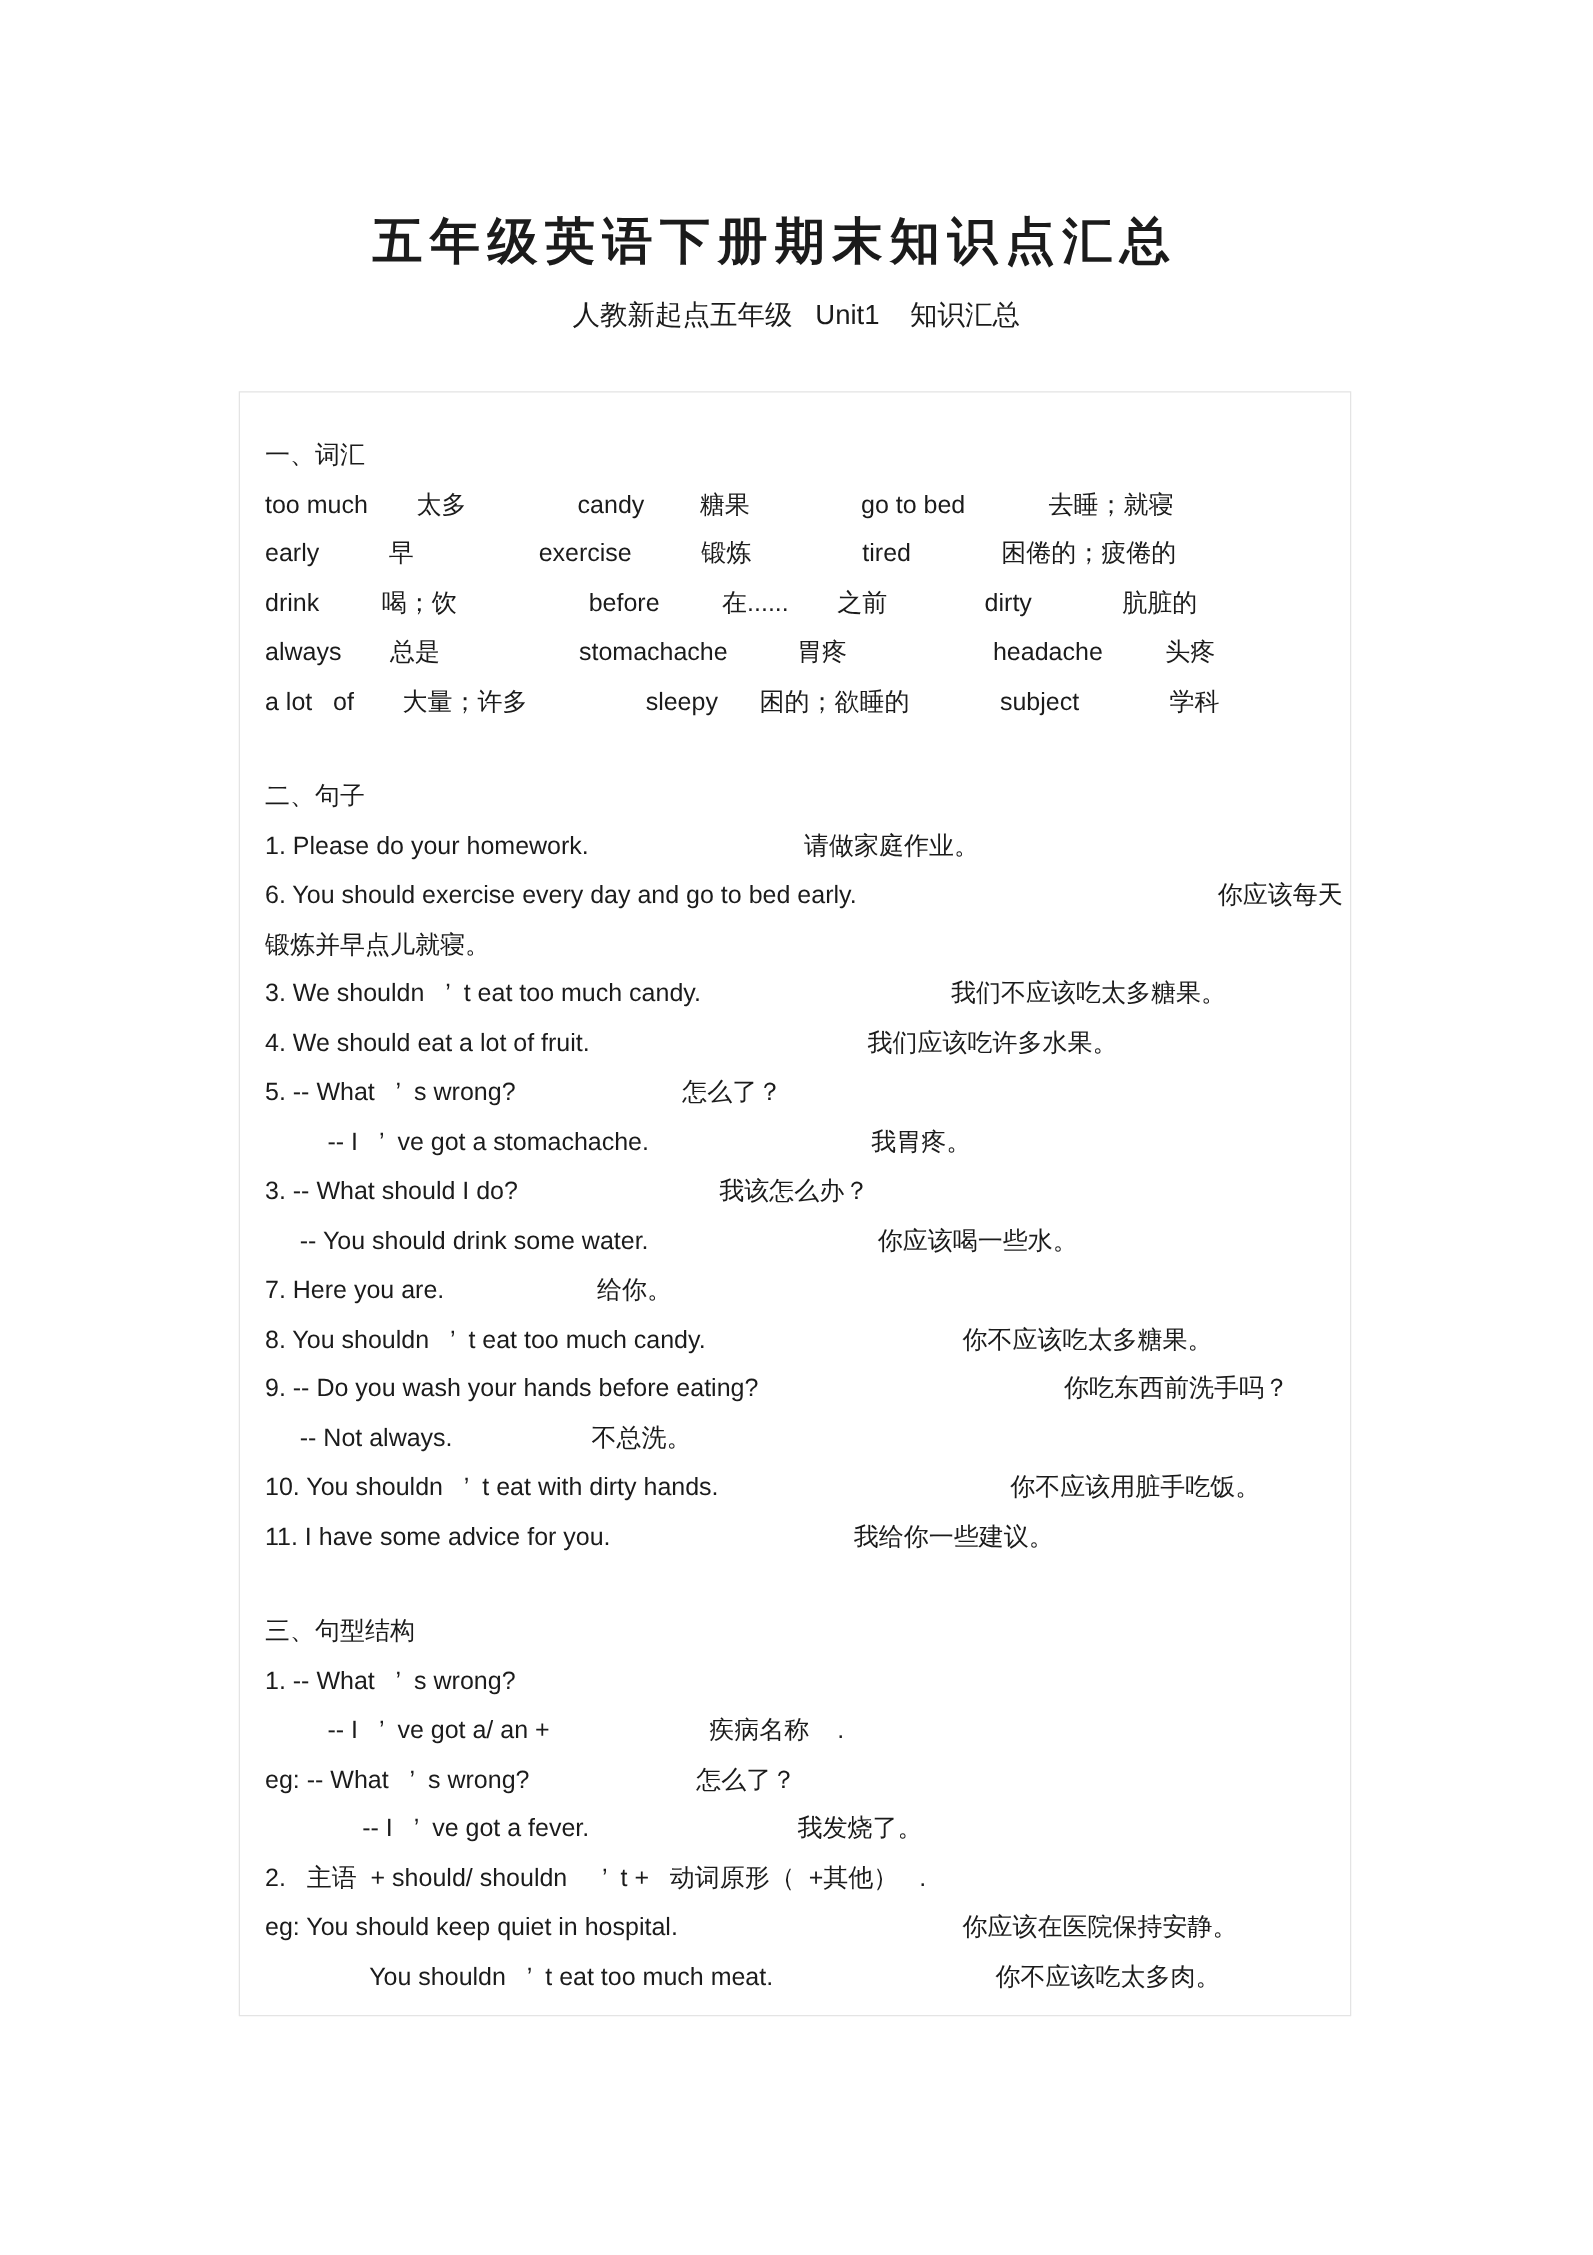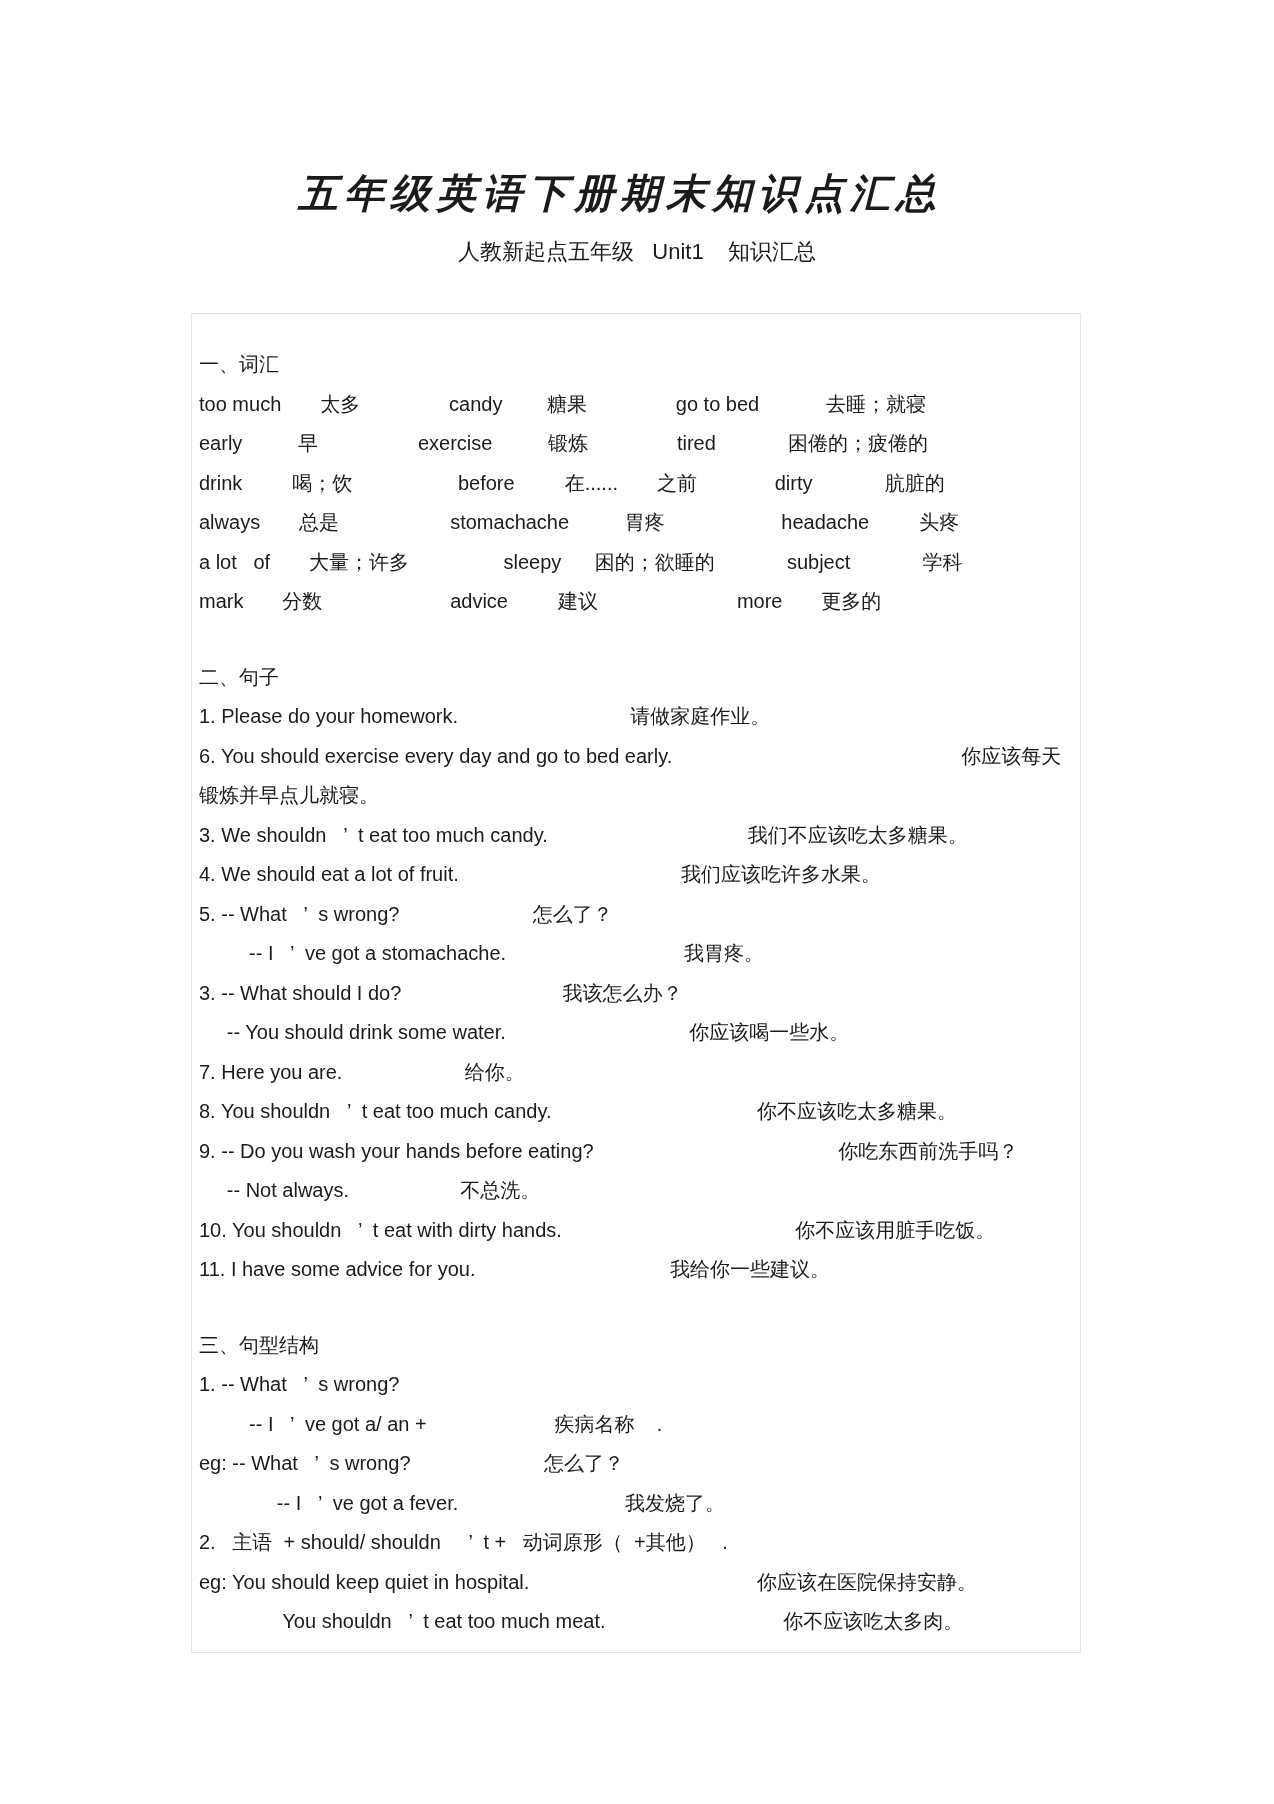--- a/index.html
+++ b/index.html
@@ -4,30 +4,30 @@
 <style>
   html,body{margin:0;padding:0;}
   body{
     width:1274px;height:1804px;position:relative;background:#ffffff;
     font-family:"Liberation Sans","DejaVu Sans",sans-serif;color:#1b1b1b;
     overflow:hidden;
   }
   .doc-title{
     position:absolute;top:171px;left:0;width:1240px;
     text-align:center;font-size:40px;font-weight:bold;
-    letter-spacing:6px;line-height:44px;white-space:nowrap;font-style:italic;
+    letter-spacing:6px;line-height:44px;white-space:nowrap;
   }
   .doc-subtitle{
     position:absolute;top:239px;left:0;width:1274px;
     text-align:center;font-size:22px;line-height:26px;white-space:pre;
   }
   .content-box{
     position:absolute;top:313px;left:191px;width:890px;box-sizing:border-box;
     border:1px solid #e4e4e4;background:#ffffff;
-    padding:31px 2px 10px 7px;
+    padding:31px 2px 10px 20px;
     font-size:20px;line-height:39.5px;
   }
   .sec-heading{white-space:pre-wrap;}
   .sec-heading.gap{margin-top:36px;}
   .text-line{white-space:pre-wrap;}
 </style>
 </head>
 <body>
 
 <div class="doc-title">五年级英语下册期末知识点汇总</div>
@@ -35,21 +35,20 @@
 
 <div class="content-box">
 
   <div>
     <div class="sec-heading">一、词汇</div>
     <div class="text-line">too much       太多                candy        糖果                go to bed            去睡；就寝</div>
     <div class="text-line">early          早                  exercise          锻炼                tired             困倦的；疲倦的</div>
     <div class="text-line">drink         喝；饮                   before         在......       之前              dirty             肮脏的</div>
     <div class="text-line">always       总是                    stomachache          胃疼                     headache         头疼</div>
     <div class="text-line">a lot   of       大量；许多                 sleepy      困的；欲睡的             subject             学科</div>
-    <div class="text-line">mark       分数                       advice         建议                         more       更多的</div>
   </div>
 
   <div>
     <div class="sec-heading gap">二、句子</div>
     <div class="text-line">1. Please do your homework.                               请做家庭作业。</div>
     <div class="text-line">6. You should exercise every day and go to bed early.                                                    你应该每天</div>
     <div class="text-line">锻炼并早点儿就寝。</div>
     <div class="text-line">3. We shouldn   ’  t eat too much candy.                                    我们不应该吃太多糖果。</div>
     <div class="text-line">4. We should eat a lot of fruit.                                        我们应该吃许多水果。</div>
     <div class="text-line">5. -- What   ’  s wrong?                        怎么了？</div>

